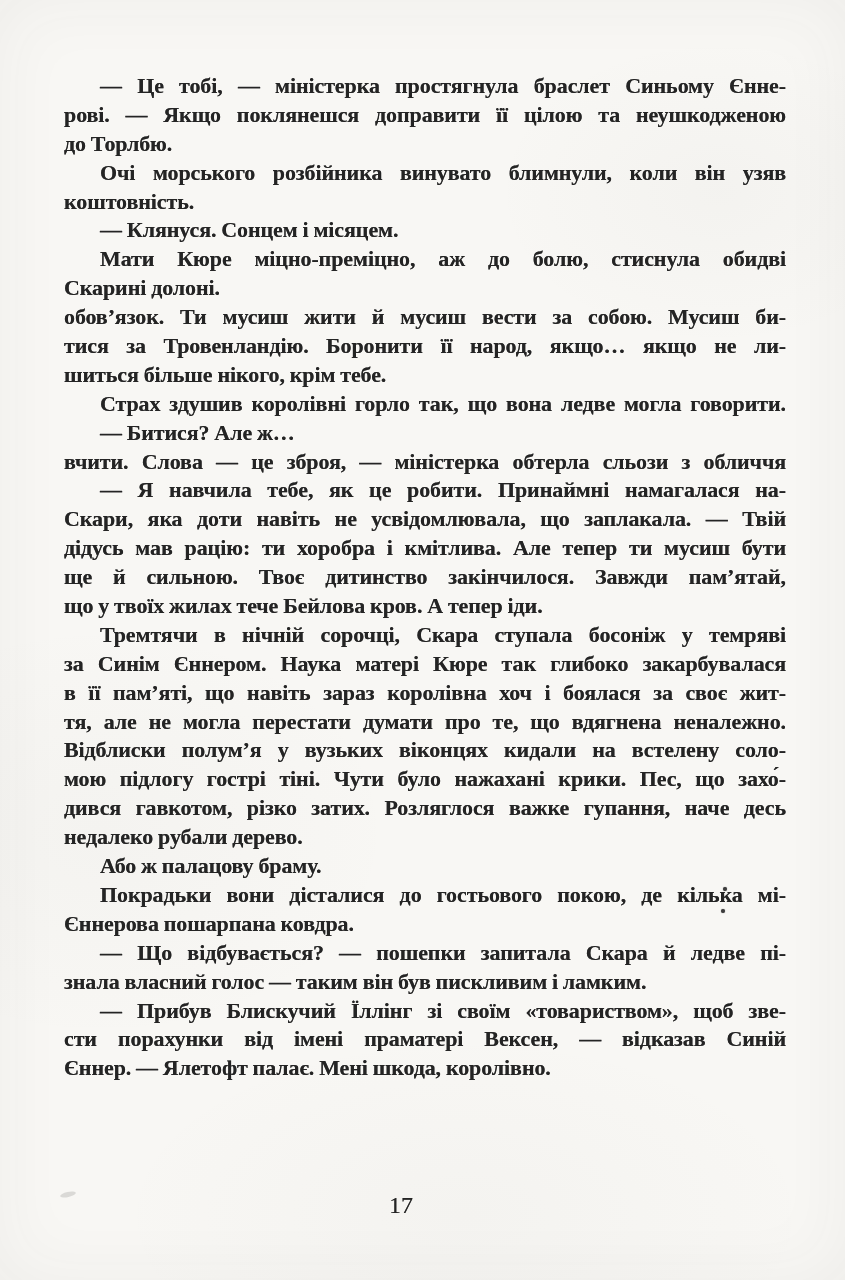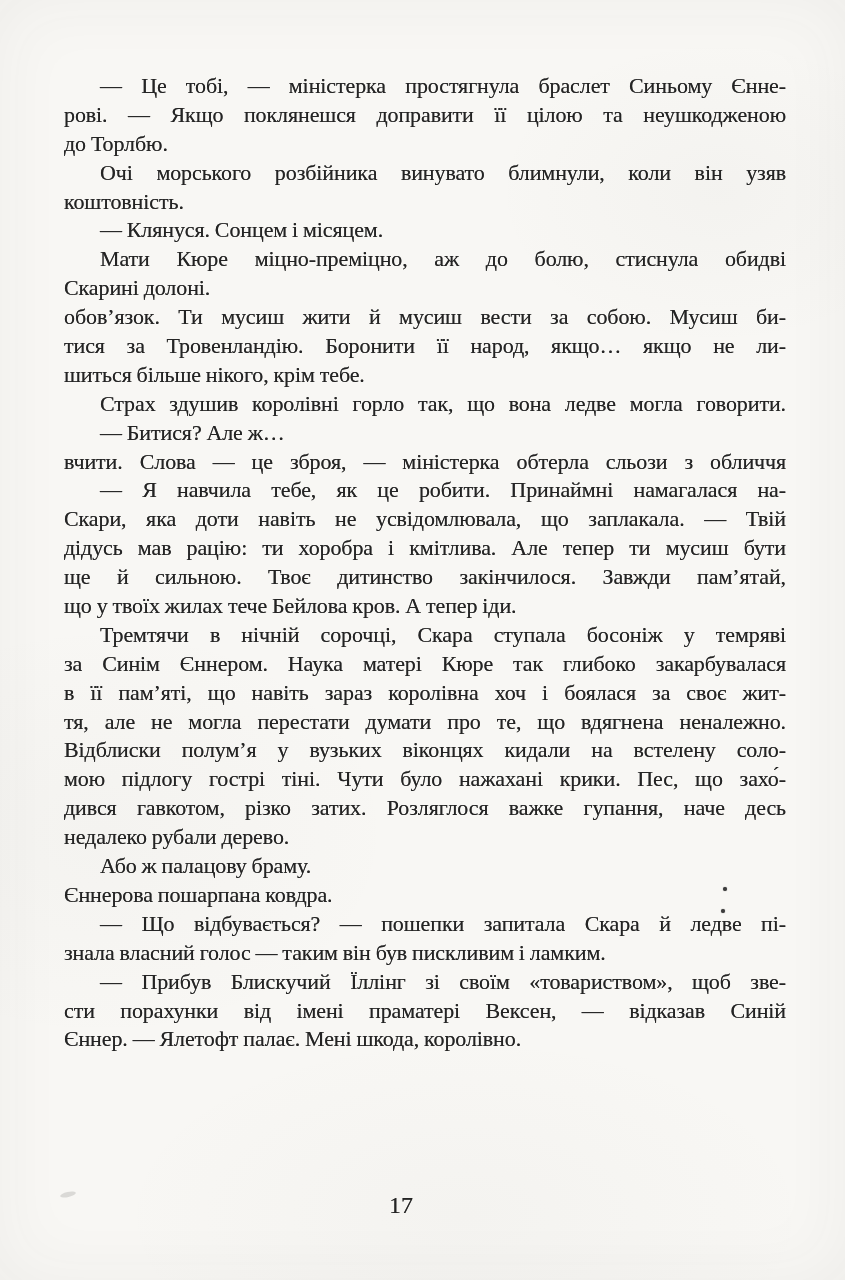--- a/index.html
+++ b/index.html
@@ -31,20 +31,21 @@
     letter-spacing: -0.1px;
     word-spacing: -0.5px;
     text-shadow: 0 0 0.6px rgba(30,30,30,0.65);
   }
   .para { margin: 0; }
   .line {
     height: 28.9px;
     line-height: 28.9px;
     overflow: hidden;
     text-align: left;
+    font-weight: bold;
   }
   .line.just {
     text-align: justify;
     text-align-last: justify;
   }
   .line.first {
     text-indent: 36px;
   }
   .page-number {
     position: absolute;
@@ -122,20 +123,21 @@
         <div class="line just">тя, але не могла перестати думати про те, що вдягнена неналежно.</div>
         <div class="line just">Відблиски полум’я у вузьких віконцях кидали на встелену соло-</div>
         <div class="line just">мою підлогу гострі тіні. Чути було нажахані крики. Пес, що захо́-</div>
         <div class="line just">дився гавкотом, різко затих. Розляглося важке гупання, наче десь</div>
         <div class="line">недалеко рубали дерево.</div>
       </div>
       <div class="para">
         <div class="line first">Або ж палацову браму.</div>
       </div>
       <div class="para">
+        <div class="line just first">Покрадьки вони дісталися до гостьового покою, де кілька мі-</div>
         <div class="line">Єннерова пошарпана ковдра.</div>
       </div>
       <div class="para">
         <div class="line just first">— Що відбувається? — пошепки запитала Скара й ледве пі-</div>
         <div class="line">знала власний голос — таким він був пискливим і ламким.</div>
       </div>
       <div class="para">
         <div class="line just first">— Прибув Блискучий Їллінг зі своїм «товариством», щоб зве-</div>
         <div class="line just">сти порахунки від імені праматері Вексен, — відказав Синій</div>
         <div class="line">Єннер. — Ялетофт палає. Мені шкода, королівно.</div>

